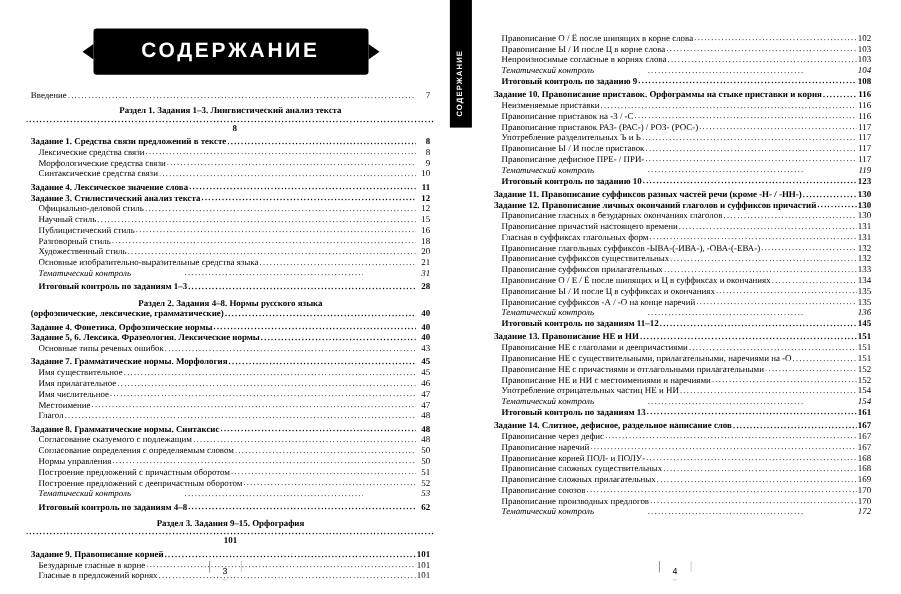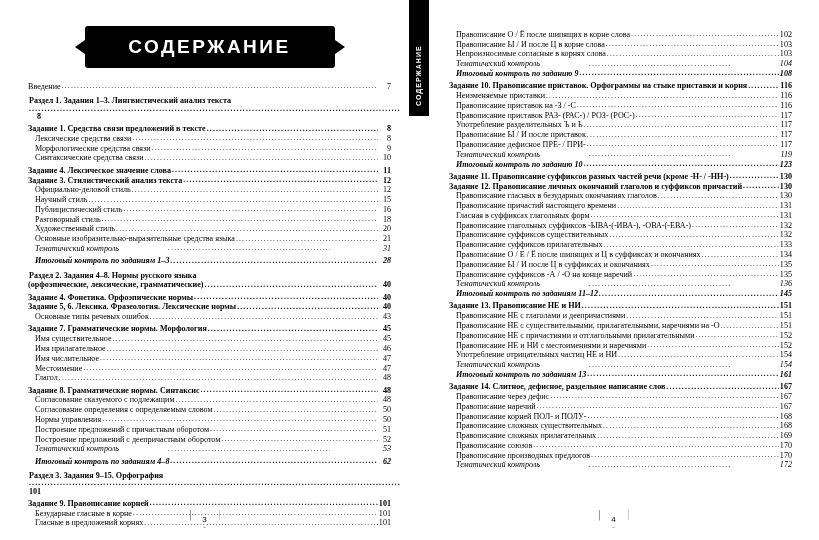--- a/index.html
+++ b/index.html
@@ -131,26 +131,26 @@
     position: relative;
     top: -0.5px;
   }
   .toc-page {
     flex: 0 0 auto;
     text-align: right;
     min-width: 12px;
   }
 
   
-  .lvl-0 { padding-left: 0; }
+  .lvl-0 { padding-left: 0; align-items: center; }
   .lvl-1 { padding-left: 7px; }
 
   .b { font-weight: bold; }
   .i { font-style: italic; gap: 48px; }
-  .bi { font-weight: bold; font-style: italic; }
+  .bi { font-weight: bold; }
 
   .gap-top { margin-top: 4.5px; flex-direction: column; }
   .gap-small { margin-top: 2.5px; }
 
   
   .page-number {
     position: absolute;
     bottom: 8px;
     width: 30px;
     height: 22px;

